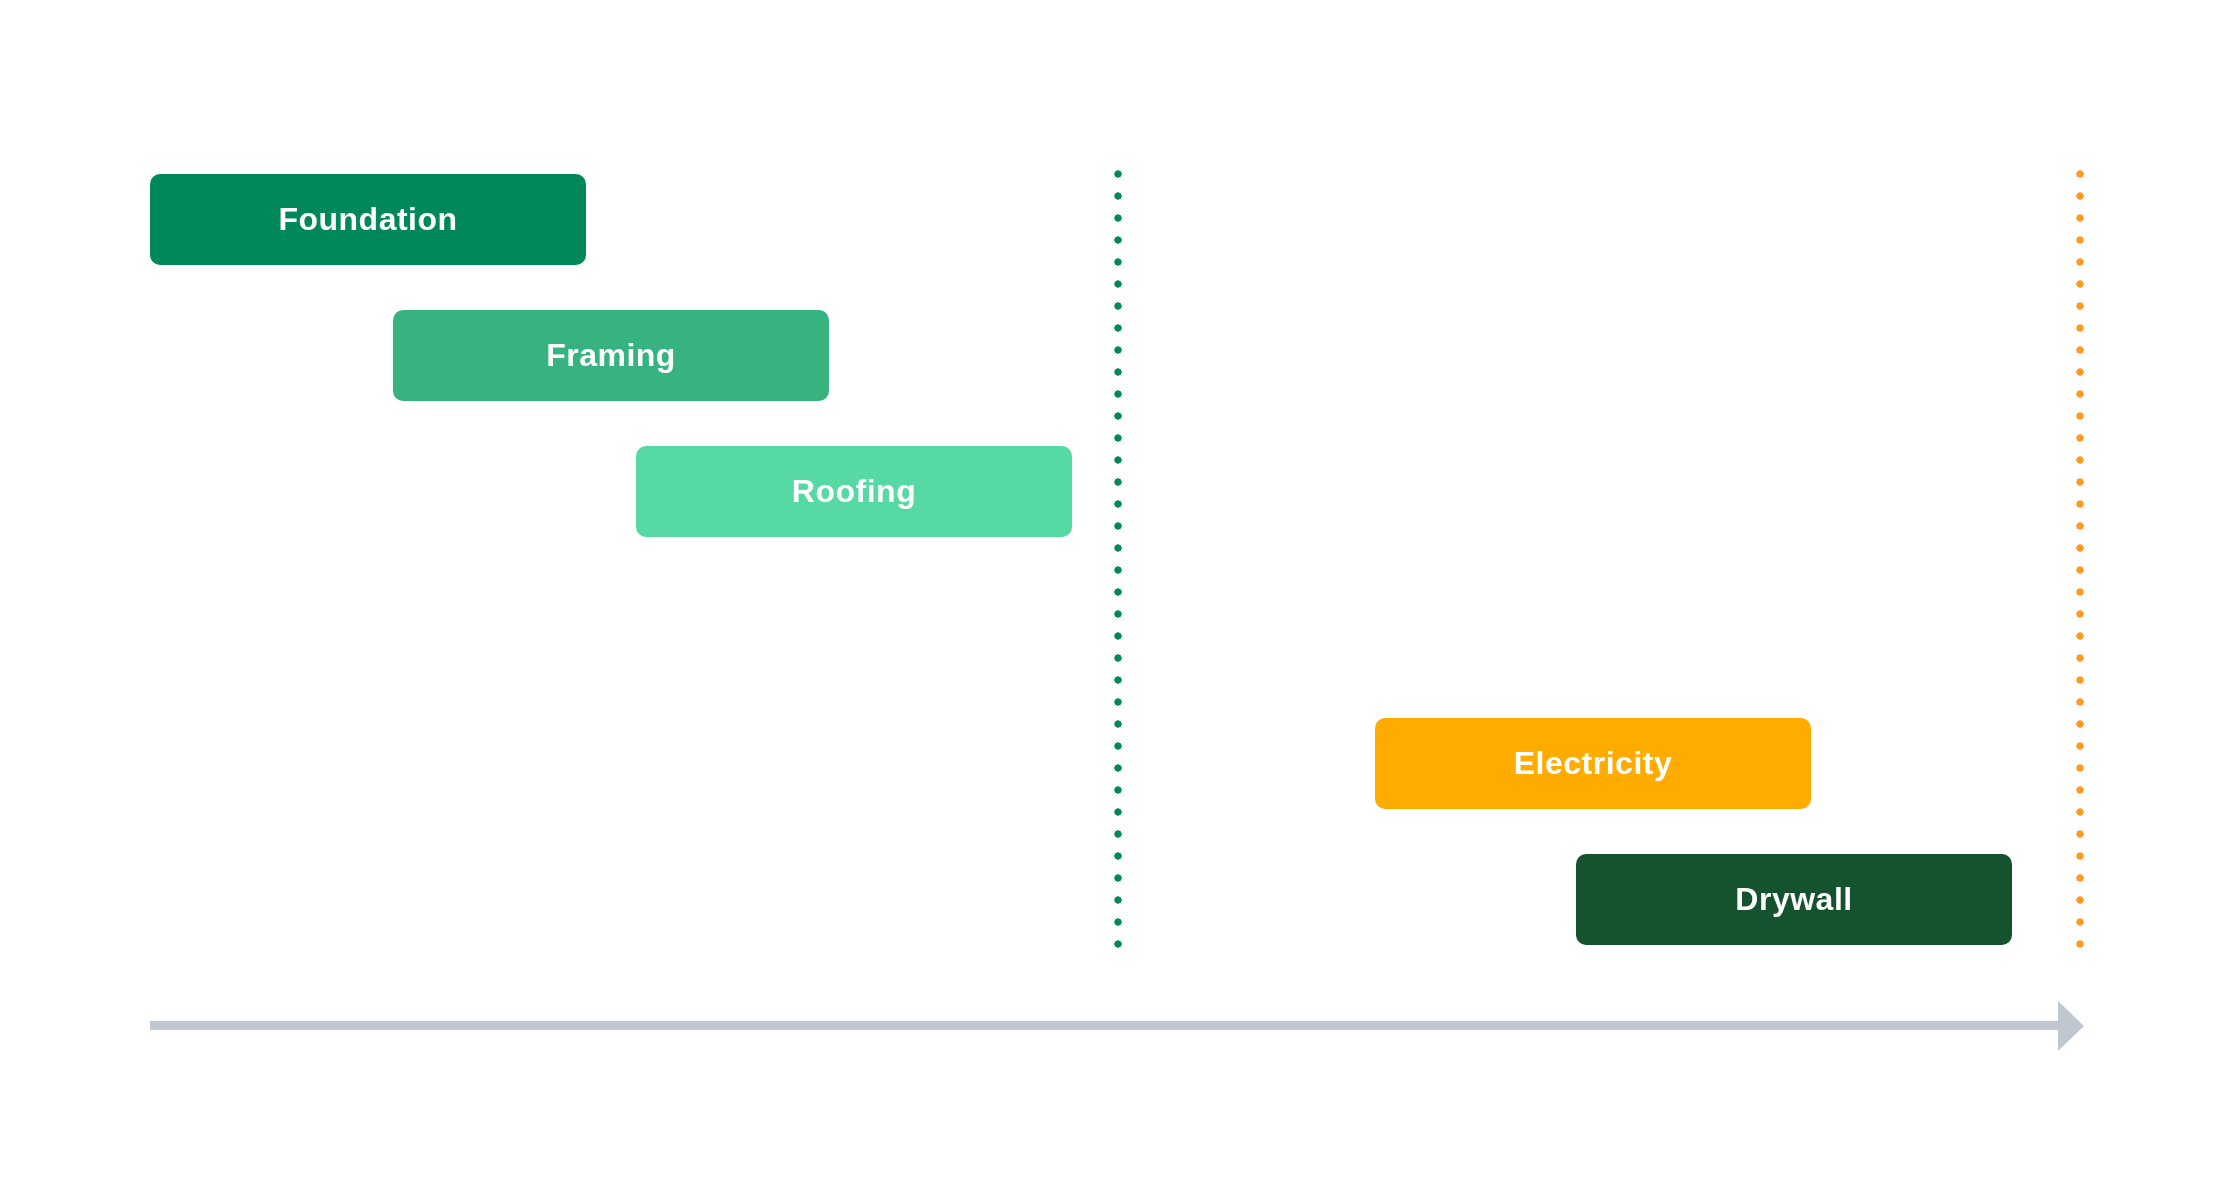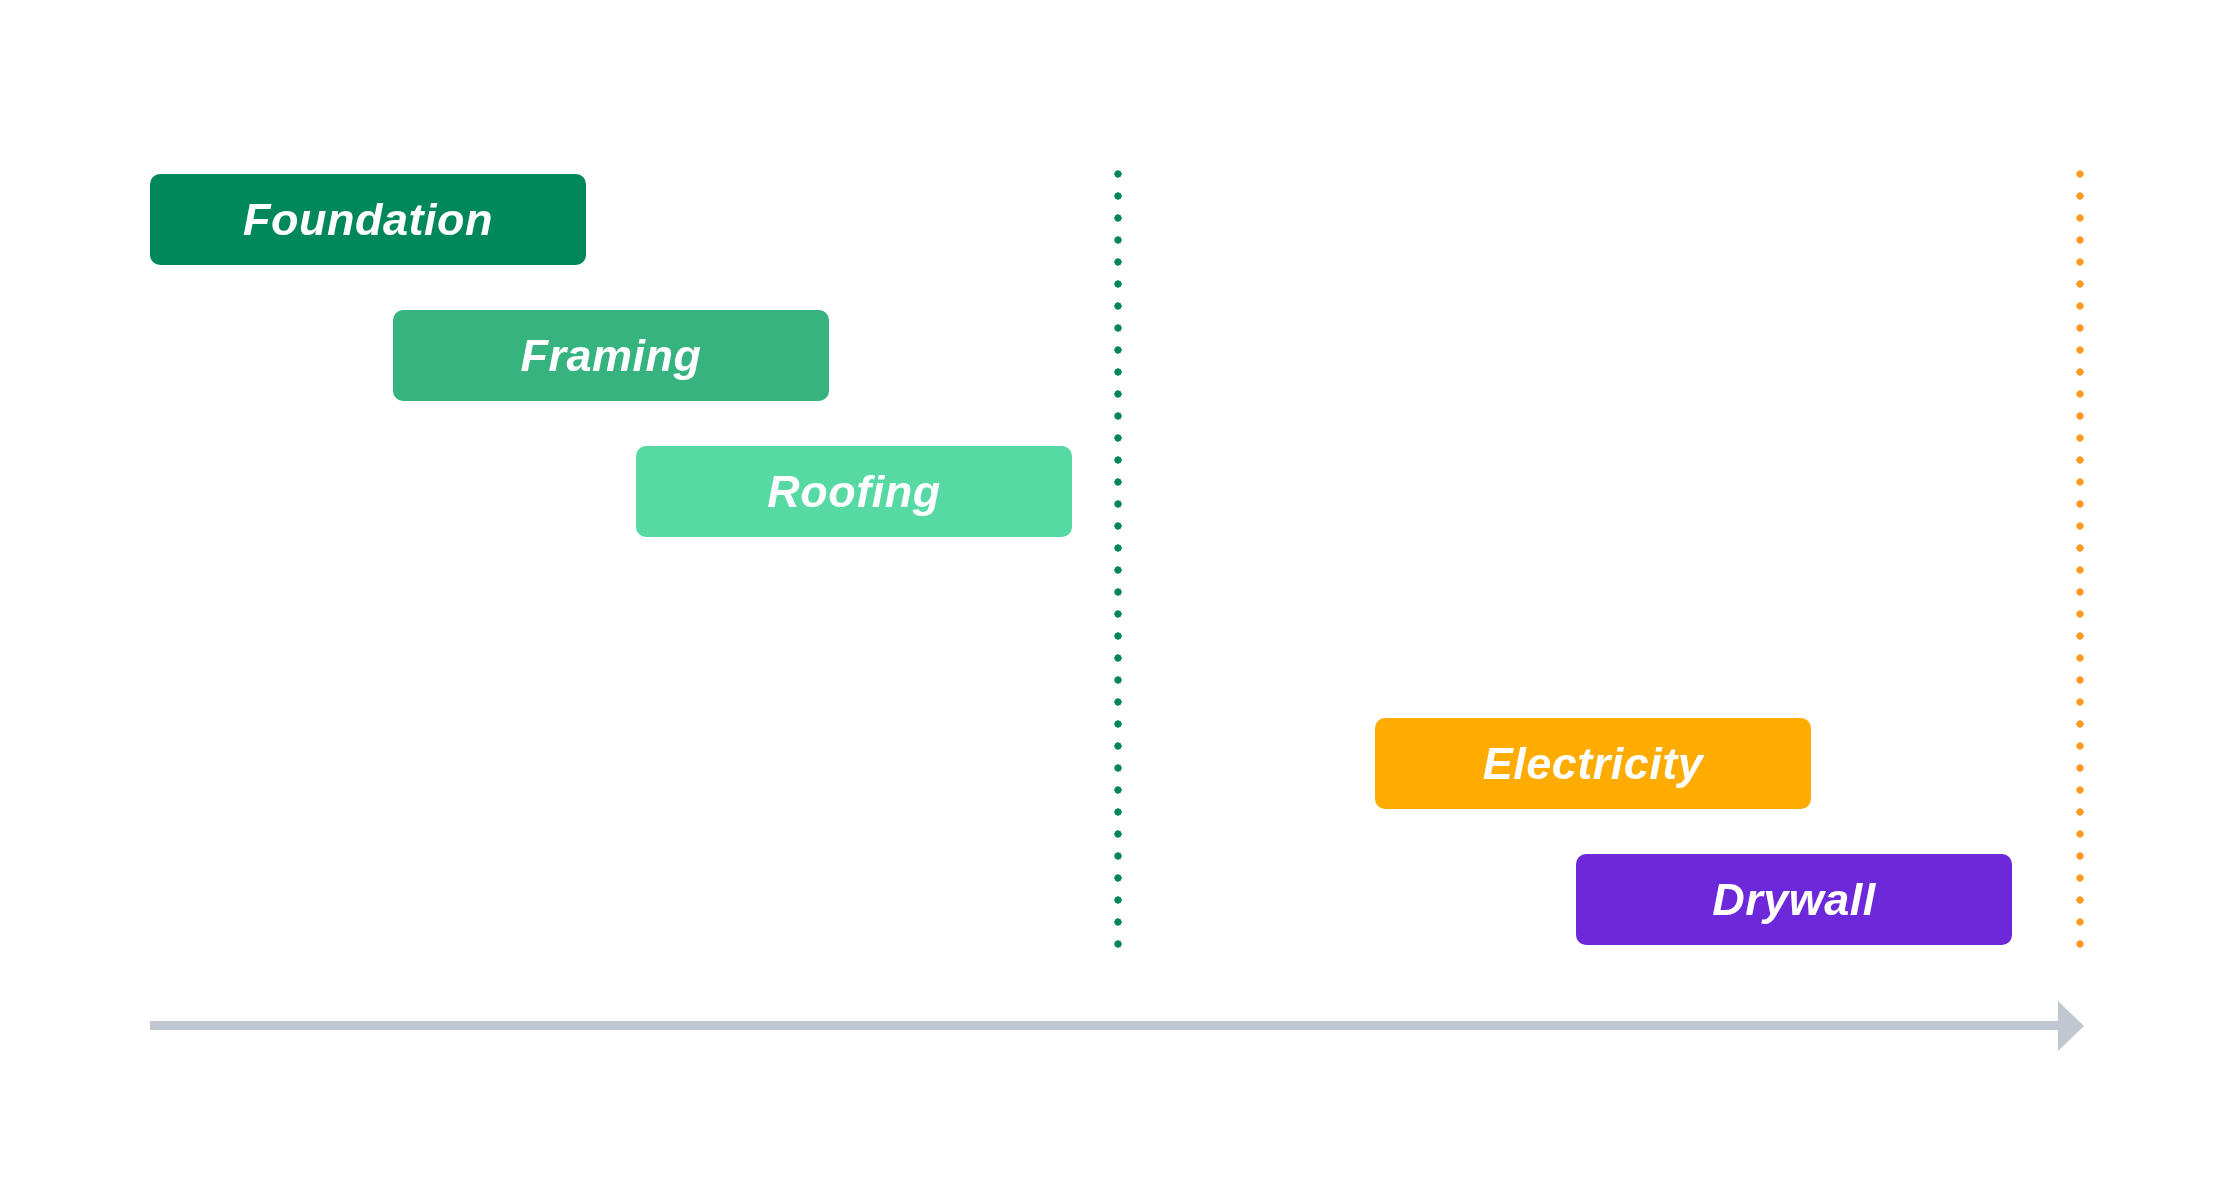--- a/index.html
+++ b/index.html
@@ -11,31 +11,30 @@
     font-family:"Liberation Sans", sans-serif;
   }
   .bar{
     position:absolute;
     width:436px;height:91px;
     border-radius:10px;
     display:flex;align-items:center;justify-content:center;
   }
   .bar-label{
     color:#ffffff;
-    font-size:45px;
+    font-size:32px;
     font-weight:700;
     letter-spacing:0.5px;
-    font-style:italic;
   }
   .bar-foundation  {left:150px; top:174px; background:#00875A;}
   .bar-framing     {left:393px; top:310px; background:#36B37E;}
   .bar-roofing     {left:636px; top:446px; background:#57D9A3;}
   .bar-plumbing    {left:1174px;top:582px; background:#FF991F;}
   .bar-electricity {left:1375px;top:718px; background:#FFAB00;}
-  .bar-drywall     {left:1576px;top:854px; background:#6d28d9;}
+  .bar-drywall     {left:1576px;top:854px; background:#14532d;}
 
   .dotted-line{
     position:absolute;
     top:163px;
     width:8px;height:793px;
     background-repeat:repeat-y;
     background-size:8px 22px;
   }
   .dotted-green{
     left:1114px;

